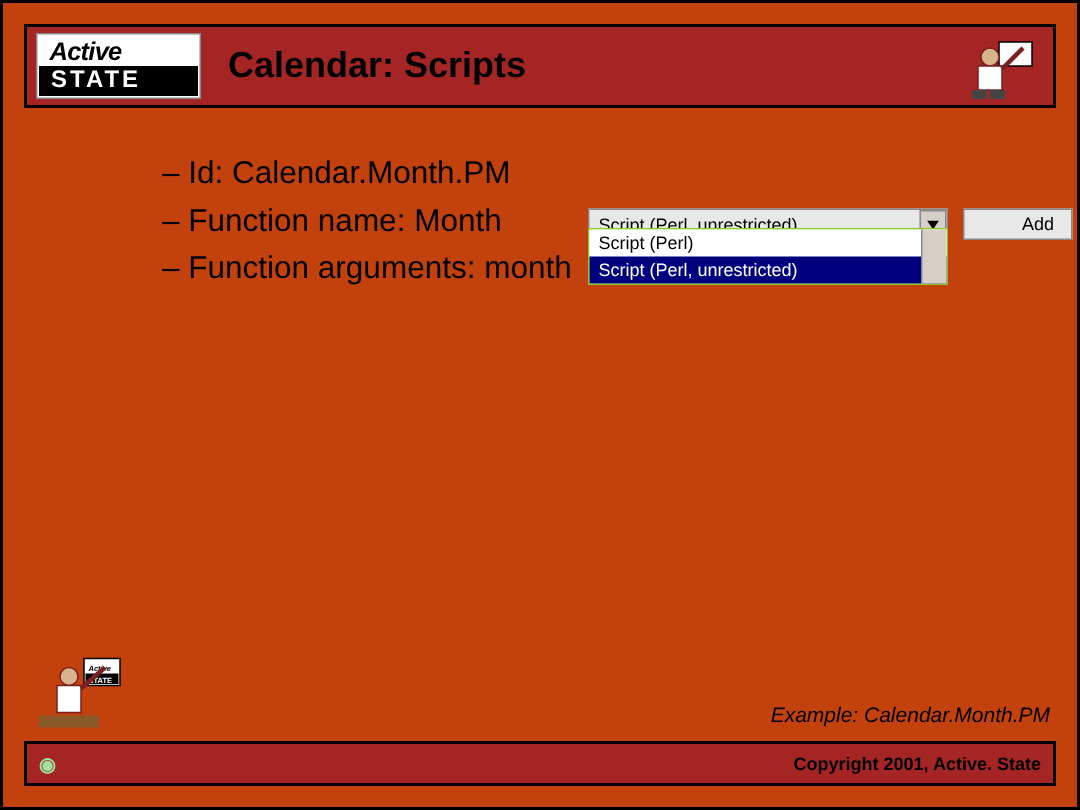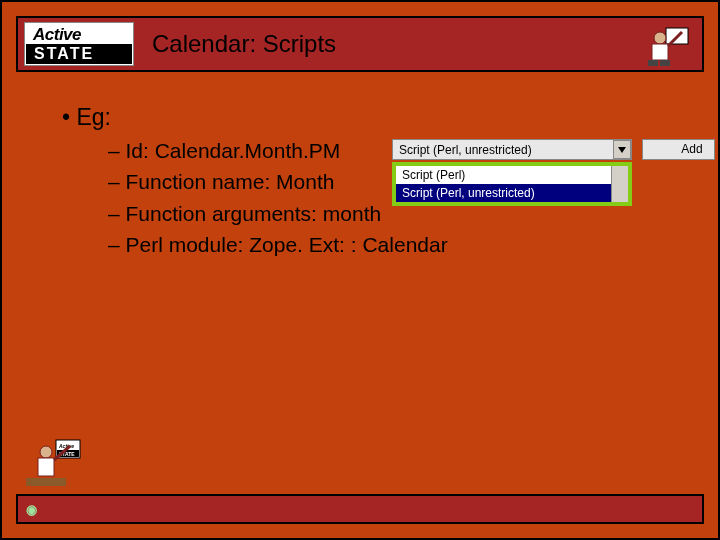--- a/index.html
+++ b/index.html
@@ -56,21 +56,21 @@
     color: #fff;
     background: #000;
     position: absolute;
     bottom: 1px;
     left: 1px;
     right: 1px;
     padding: 1px 4px 1px 8px;
   }
   .header-title {
     color: #000;
-    font-weight: normal;
+    font-weight: bold;
     font-size: 24px;
     margin-left: 18px;
     font-family: Verdana, Arial, sans-serif;
   }
   .header-mascot {
     position: absolute;
     right: 8px;
     top: 4px;
   }
   .body-area {
@@ -127,24 +127,24 @@
     background: #e8e8e8;
     border: 1px solid #888;
     font-family: Verdana, Arial, sans-serif;
     font-size: 12px;
     text-align: center;
     line-height: 19px;
     padding-left: 27px;
   }
   .listbox {
     position: absolute;
-    top: 62px;
+    top: 52px;
     left: 330px;
     width: 240px;
-    border: 4px solid #84cc16;
+    border: 1px solid #84cc16;
     background: #fff;
   }
   .listbox-row {
     font-family: Verdana, Arial, sans-serif;
     font-size: 12px;
     padding: 1px 6px;
     line-height: 16px;
   }
   .listbox-row.plain { background: #fff; color: #000; }
   .listbox-row.selected { background: #00007f; color: #fff; }
@@ -218,25 +218,23 @@
         <circle cx="18" cy="16" r="6" fill="#d9b38c" stroke="#7a2020"></circle>
         <rect x="10" y="22" width="16" height="16" fill="#fff" stroke="#7a2020"></rect>
         <rect x="6" y="38" width="10" height="6" fill="#444"></rect>
         <rect x="18" y="38" width="10" height="6" fill="#444"></rect>
         <line x1="26" y1="24" x2="40" y2="10" stroke="#7a2020" stroke-width="3"></line>
       </svg>
     </div>
   </div>
 
   <div class="body-area">
-    <div class="bullet-l1">Eg:</div>
     <div class="bullet-l2">Id: Calendar.Month.PM</div>
     <div class="bullet-l2">Function name: Month</div>
     <div class="bullet-l2">Function arguments: month</div>
-    <div class="bullet-l2">Perl module: Zope. Ext: : Calendar</div>
 
     <div class="ui-row1">
       <div class="dropdown">
         <span>Script (Perl, unrestricted)</span>
         <span class="dropdown-arrow">
           <svg width="8" height="6" viewBox="0 0 8 6">
               <polygon points="0,0 8,0 4,6" fill="#000"></polygon>
             </svg>
         </span>
       </div>
@@ -256,20 +254,22 @@
       <text x="33" y="14" font-size="5" font-family="Arial" font-weight="900" font-style="italic">Active</text>
       <rect x="31" y="16" width="22" height="7" fill="#000"></rect>
       <text x="33" y="22" font-size="5" fill="#fff" font-family="Arial" font-weight="900">STATE</text>
       <circle cx="20" cy="18" r="6" fill="#d9b38c" stroke="#7a2020"></circle>
       <rect x="12" y="24" width="16" height="18" fill="#fff" stroke="#7a2020"></rect>
       <rect x="0" y="44" width="40" height="8" fill="#8b5a2b"></rect>
       <line x1="28" y1="26" x2="44" y2="12" stroke="#7a2020" stroke-width="3"></line>
     </svg>
   </div>
 
+  <div class="caption">Example: Calendar.Month.PM</div>
 
   <div class="footer-bar">
     <div class="footer-url">
       <span class="globe">◉</span>
     </div>
+    <div class="footer-copy">Copyright 2001, Active. State</div>
   </div>
 
 </div>
 
 </body></html>

